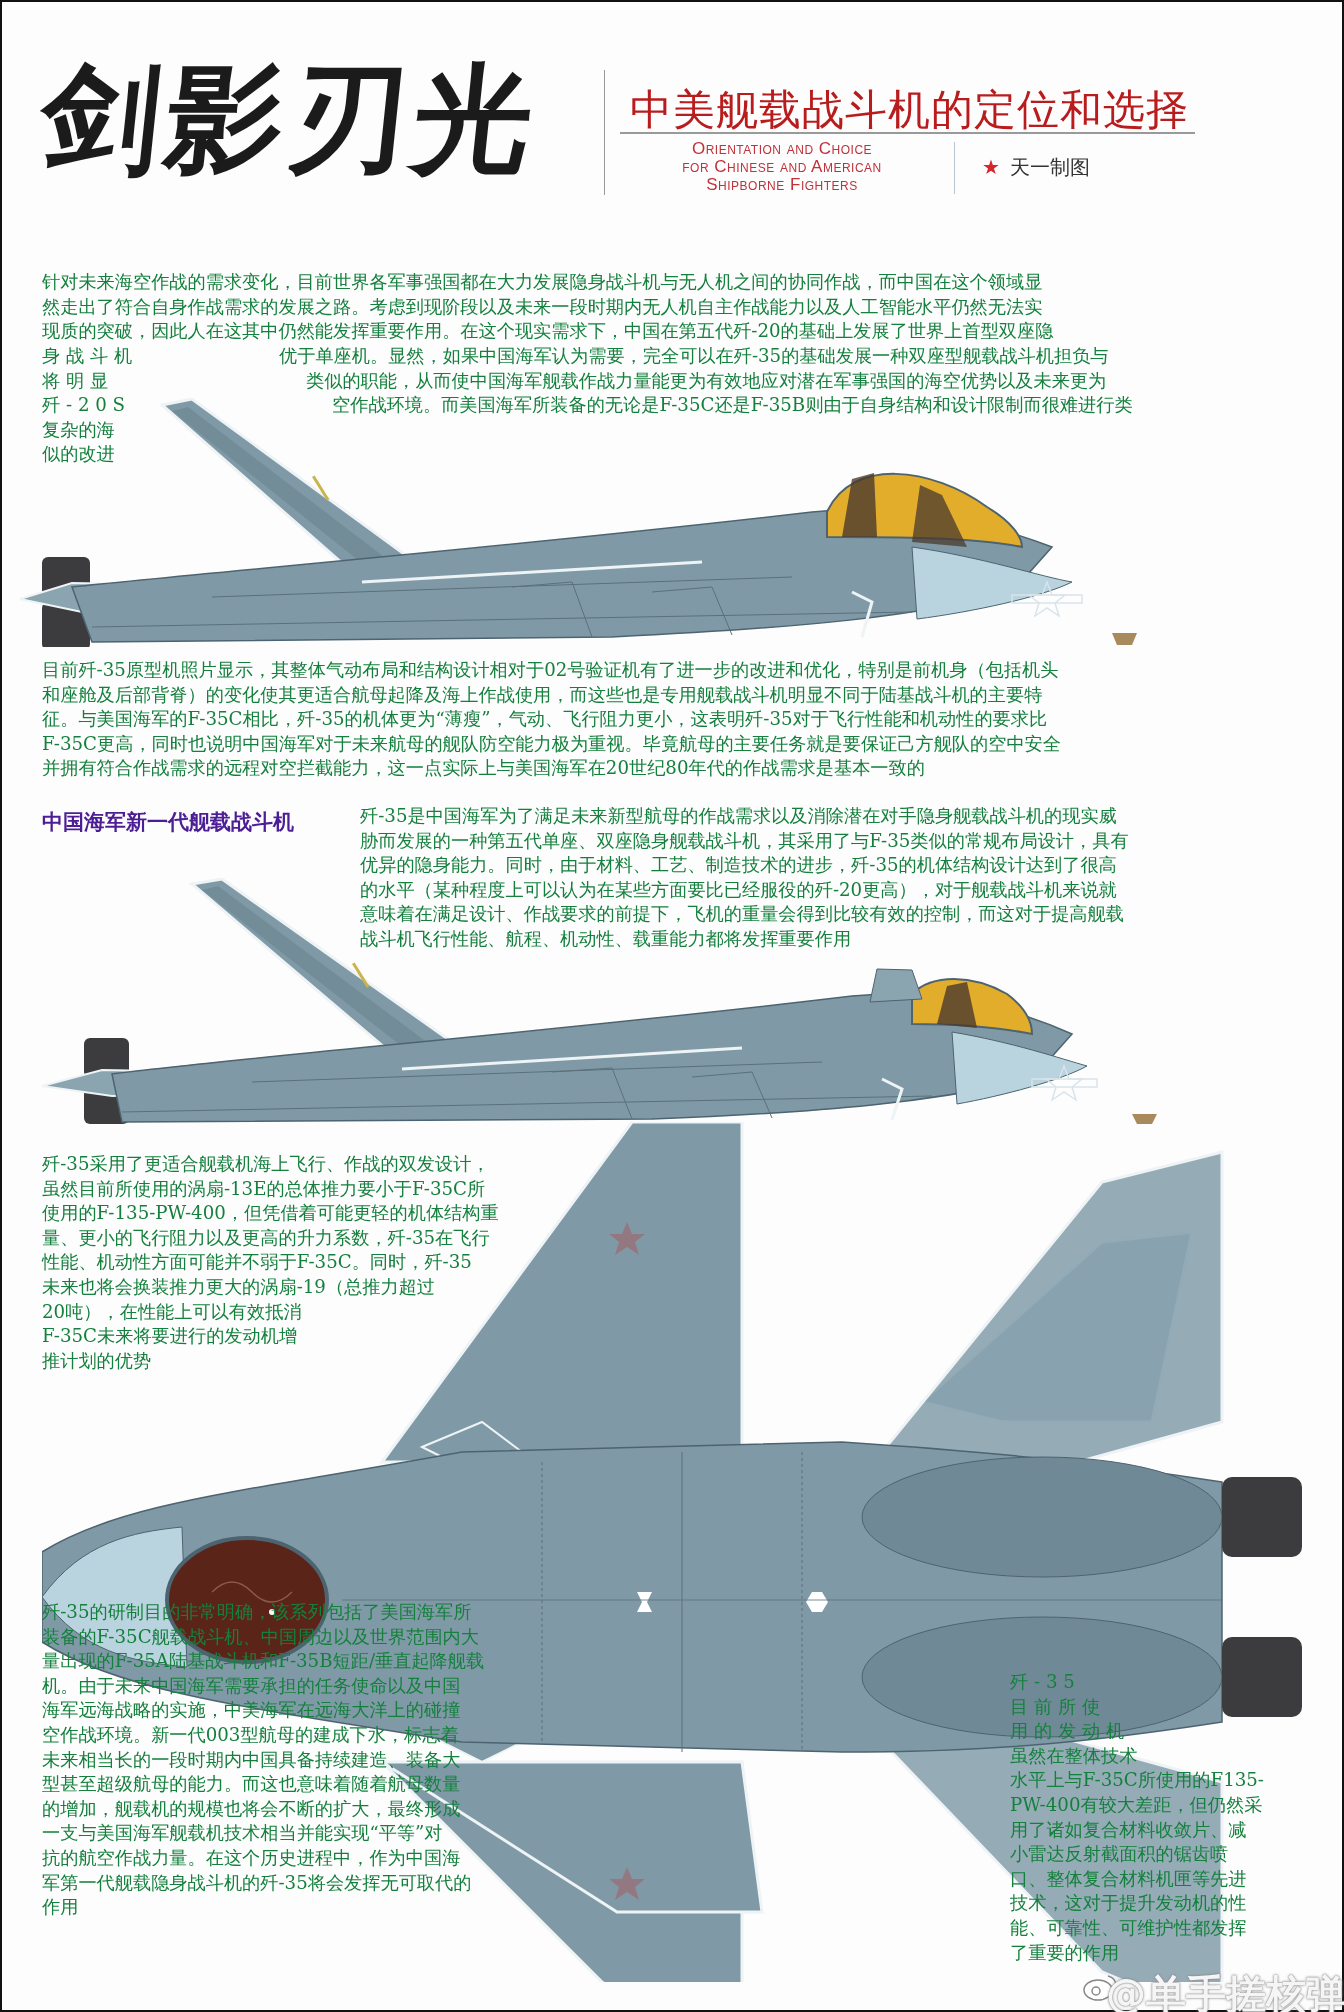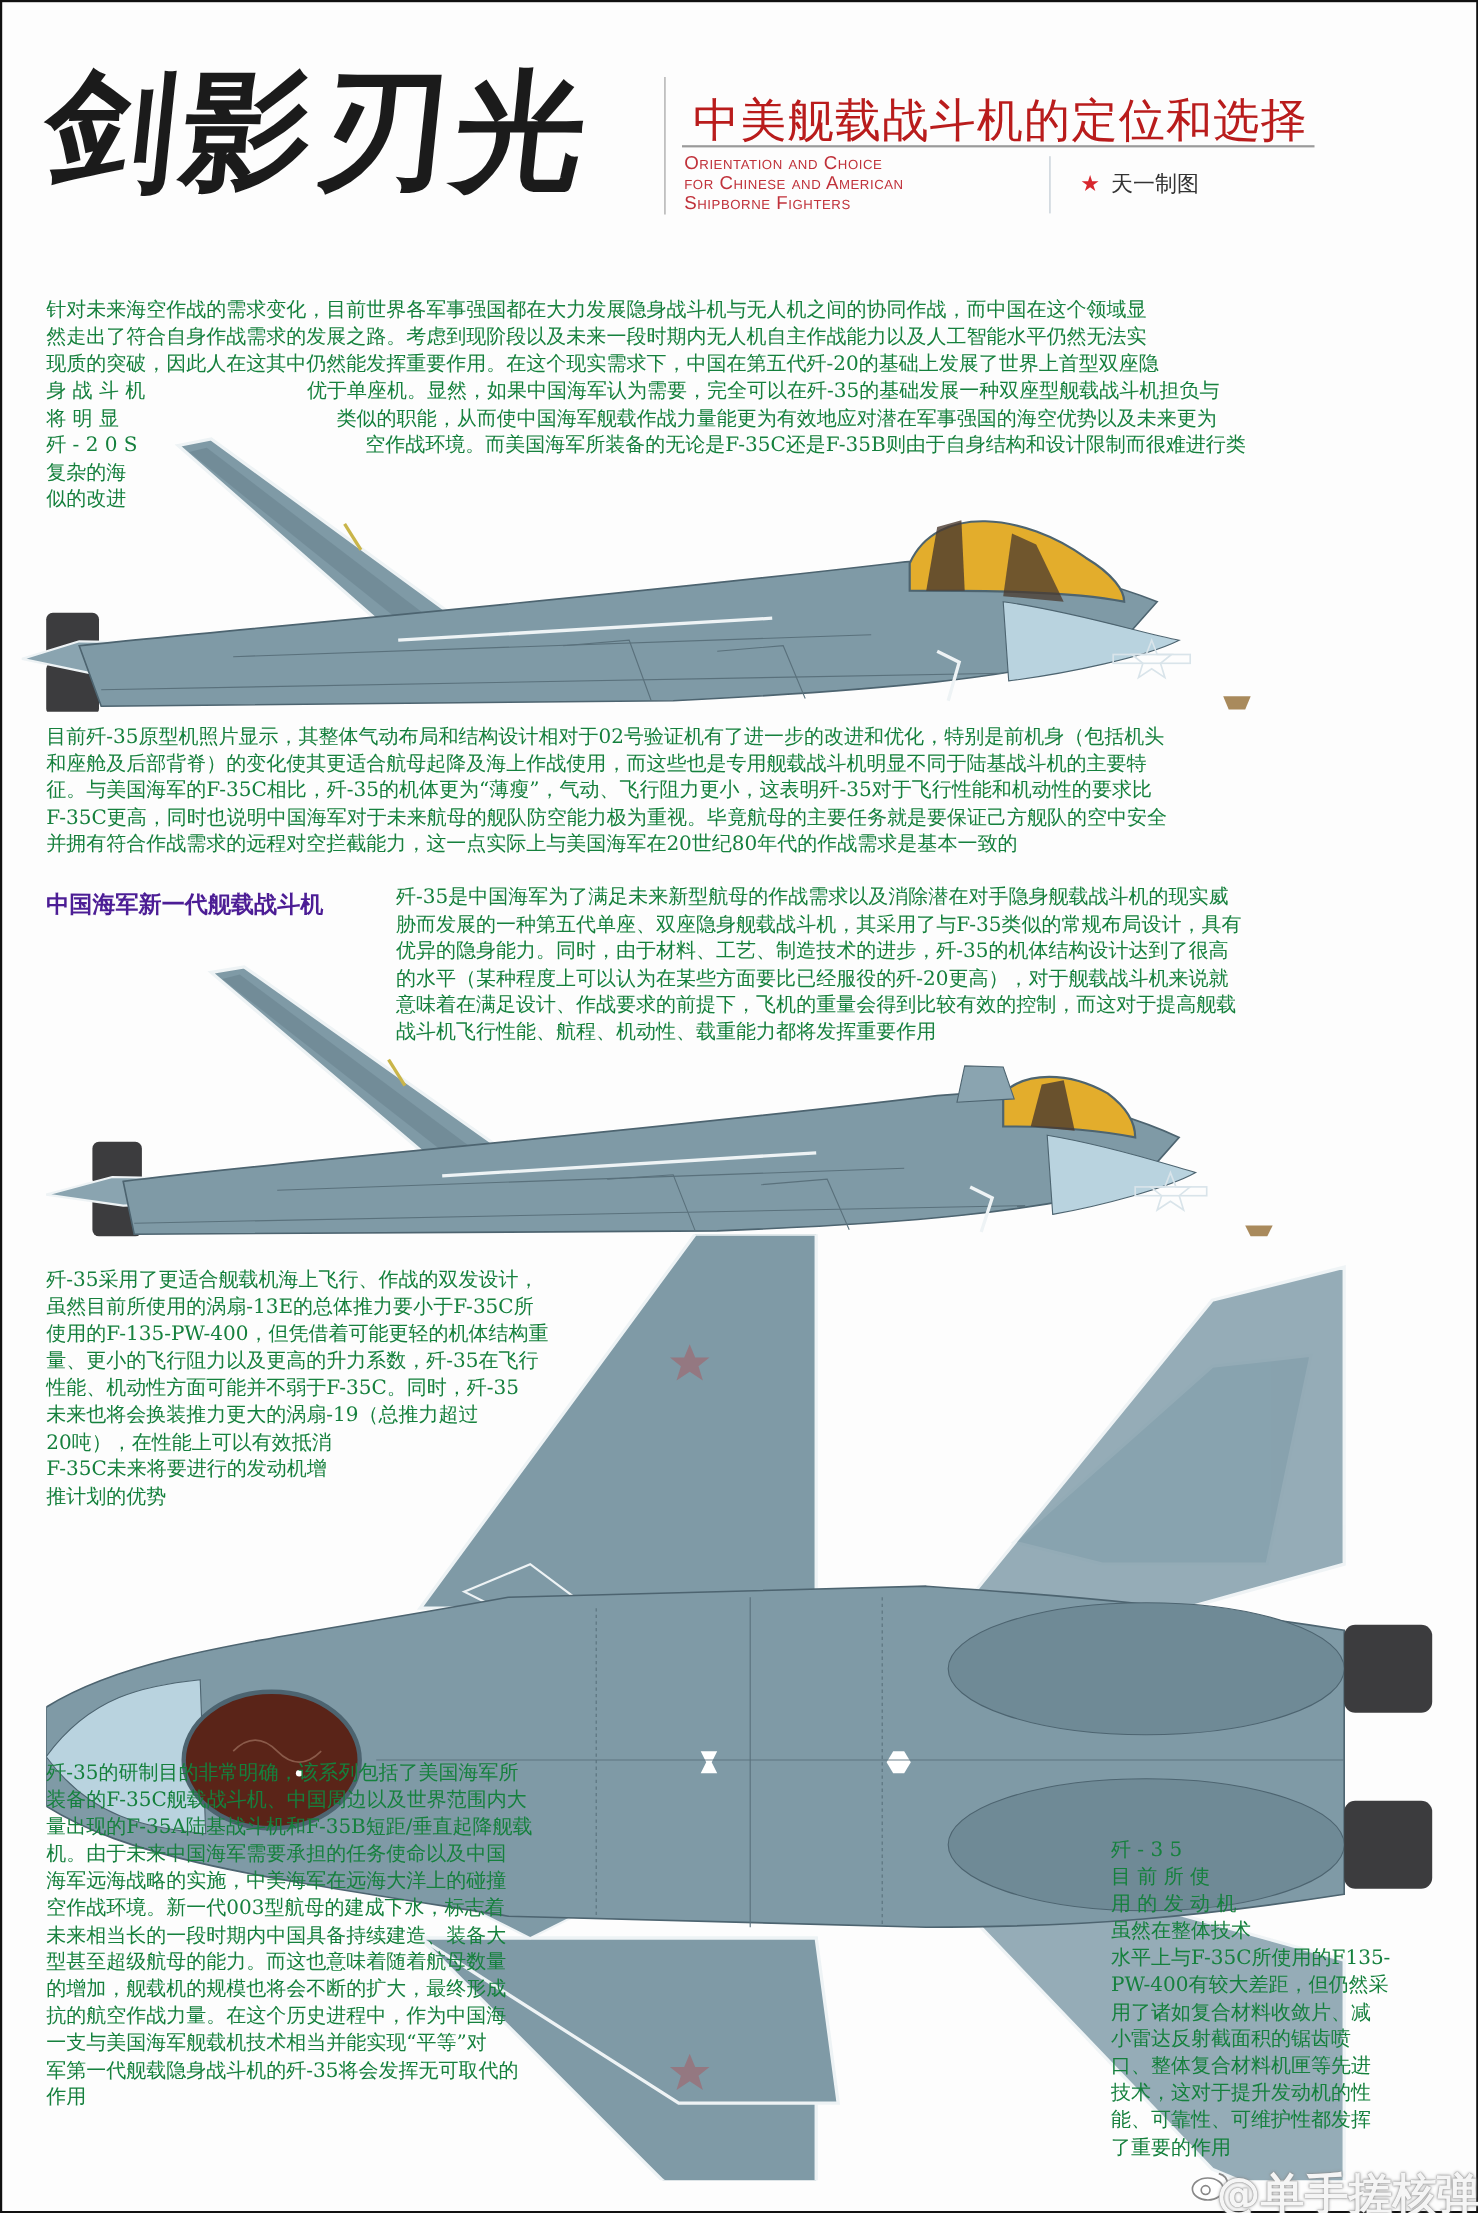--- a/index.html
+++ b/index.html
@@ -10,21 +10,21 @@
   .abs { position: absolute; }
 
   
   .brush-title { left: 40px; top: 58px; font-size: 118px; font-weight: bold;
                  letter-spacing: 6px; color: #1b1b1b; line-height: 1;
                  font-family: "DejaVu Serif", serif; transform: skewX(-6deg); }
   .header-vline { left: 602px; top: 68px; width: 1px; height: 125px; background: #999; }
   .zh-title { left: 628px; top: 80px; font-size: 42px; color: #b91c1c;
               font-family: "DejaVu Sans", sans-serif; letter-spacing: 1px; }
   .header-hline { left: 618px; top: 130px; width: 575px; height: 2px; background: #9a9a9a; }
-  .en-title { left: 620px; top: 138px; width: 320px; text-align: left;
+  .en-title { left: 620px; top: 138px; width: 320px; text-align: center;
               font-family: "Liberation Sans", sans-serif; font-size: 17px; line-height: 18px;
               color: #c0313a; font-variant: small-caps; letter-spacing: 0.5px; }
   .en-title div { white-space: nowrap; }
   .header-vline2 { left: 952px; top: 140px; width: 1px; height: 52px; background: #b9c6d0; }
   .credit { left: 980px; top: 152px; font-size: 20px; color: #333; }
   .credit .star { color: #d7262d; font-size: 20px; margin-right: 10px; }
 
   
   .para { font-size: 18.2px; line-height: 24.6px; color: #15803d; text-align: justify; }
   .para .ln { display: block; white-space: nowrap; }
@@ -210,22 +210,22 @@
   <div class="abs para" style="left:40px; top:1598px; width:540px;">
     <span class="ln">歼-35的研制目的非常明确，该系列包括了美国海军所</span>
     <span class="ln">装备的F-35C舰载战斗机、中国周边以及世界范围内大</span>
     <span class="ln">量出现的F-35A陆基战斗机和F-35B短距/垂直起降舰载</span>
     <span class="ln">机。由于未来中国海军需要承担的任务使命以及中国</span>
     <span class="ln">海军远海战略的实施，中美海军在远海大洋上的碰撞</span>
     <span class="ln">空作战环境。新一代003型航母的建成下水，标志着</span>
     <span class="ln">未来相当长的一段时期内中国具备持续建造、装备大</span>
     <span class="ln">型甚至超级航母的能力。而这也意味着随着航母数量</span>
     <span class="ln">的增加，舰载机的规模也将会不断的扩大，最终形成</span>
+    <span class="ln">一支与美国海军舰载机技术相当并能实现“平等”对</span>
     <span class="ln">抗的航空作战力量。在这个历史进程中，作为中国海</span>
-    <span class="ln">一支与美国海军舰载机技术相当并能实现“平等”对</span>
     <span class="ln">军第一代舰载隐身战斗机的歼-35将会发挥无可取代的</span>
     <span class="ln">作用</span>
   </div>
 
   <div class="abs para" style="left:1008px; top:1668px; width:310px;">
     <span class="ln">歼 - 3 5</span>
     <span class="ln">目 前 所 使</span>
     <span class="ln">用 的 发 动 机</span>
     <span class="ln">虽然在整体技术</span>
     <span class="ln">水平上与F-35C所使用的F135-</span>

